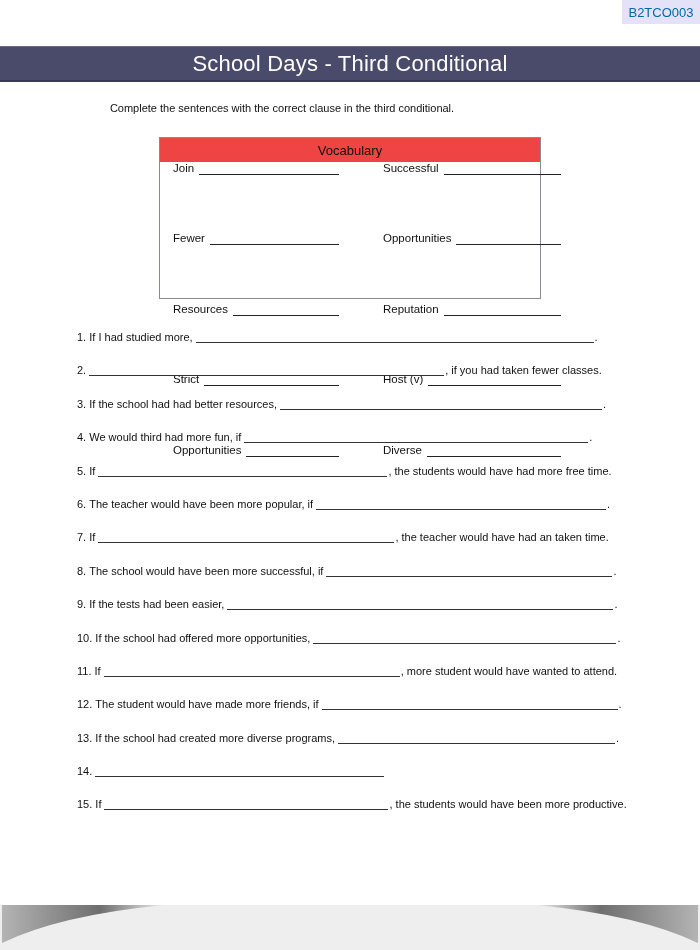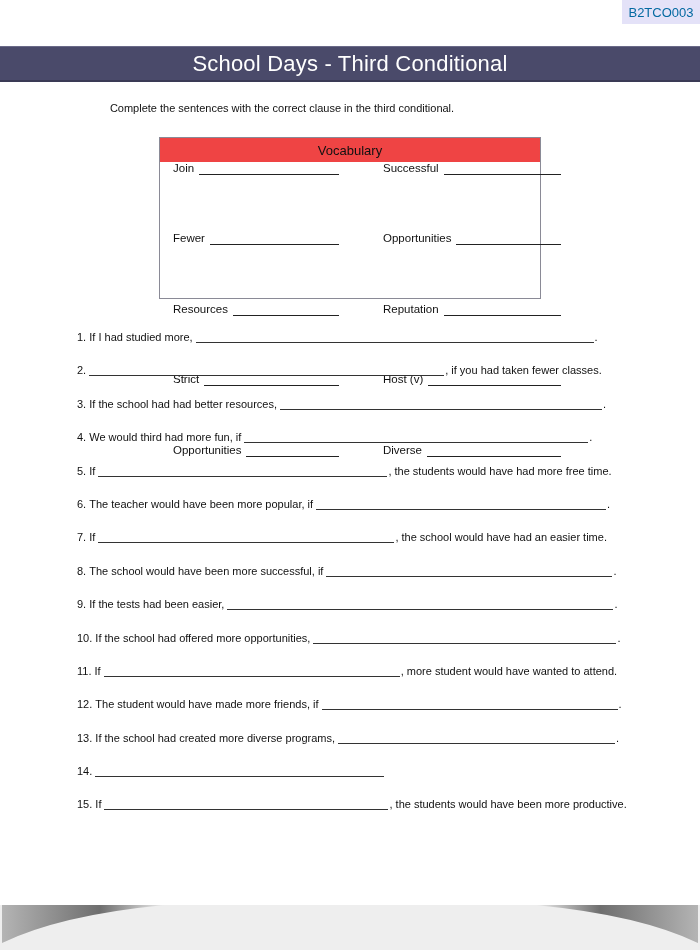--- a/index.html
+++ b/index.html
@@ -158,21 +158,21 @@
       <span style="white-space: pre;"> </span>
       <span>The teacher would have been more popular, if</span>
       <span class="blank" style="width: 290px;"></span>
       <span class="end">.</span>
     </div>
     <div class="ex-row">
       <span>7.</span>
       <span style="white-space: pre;"> </span>
       <span>If</span>
       <span class="blank" style="width: 296px;"></span>
-      <span class="end">, the school would have had an easier time.</span>
+      <span class="end">, the teacher would have had an taken time.</span>
     </div>
     <div class="ex-row">
       <span>8.</span>
       <span style="white-space: pre;"> </span>
       <span>The school would have been more successful, if</span>
       <span class="blank" style="width: 286px;"></span>
       <span class="end">.</span>
     </div>
     <div class="ex-row">
       <span>9.</span>

